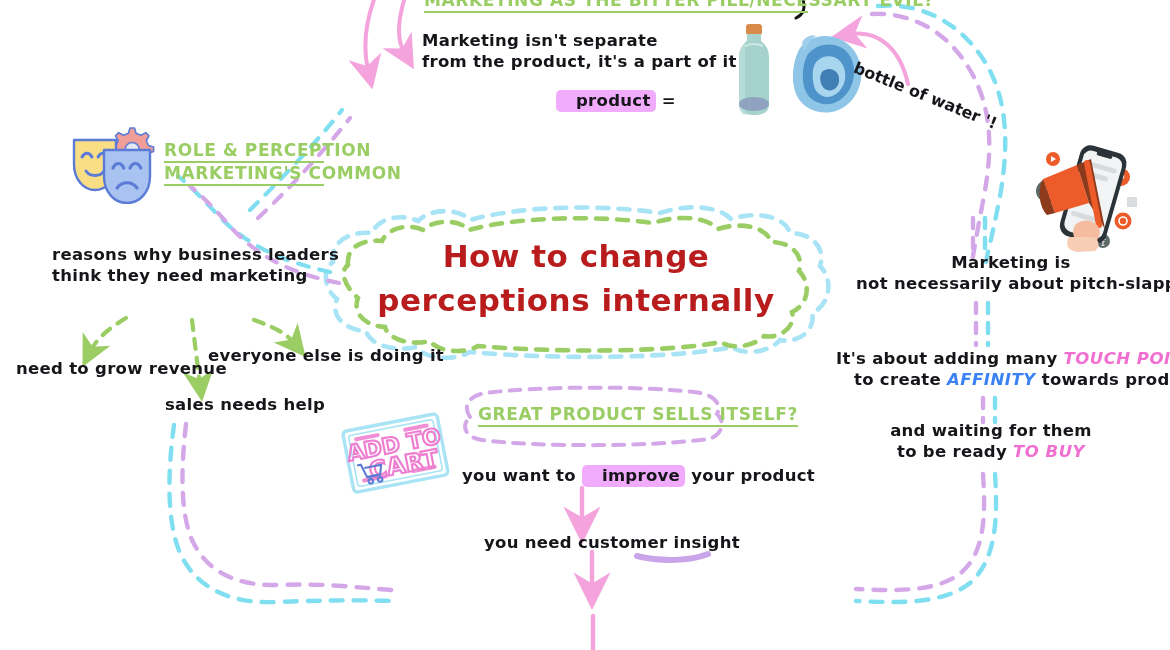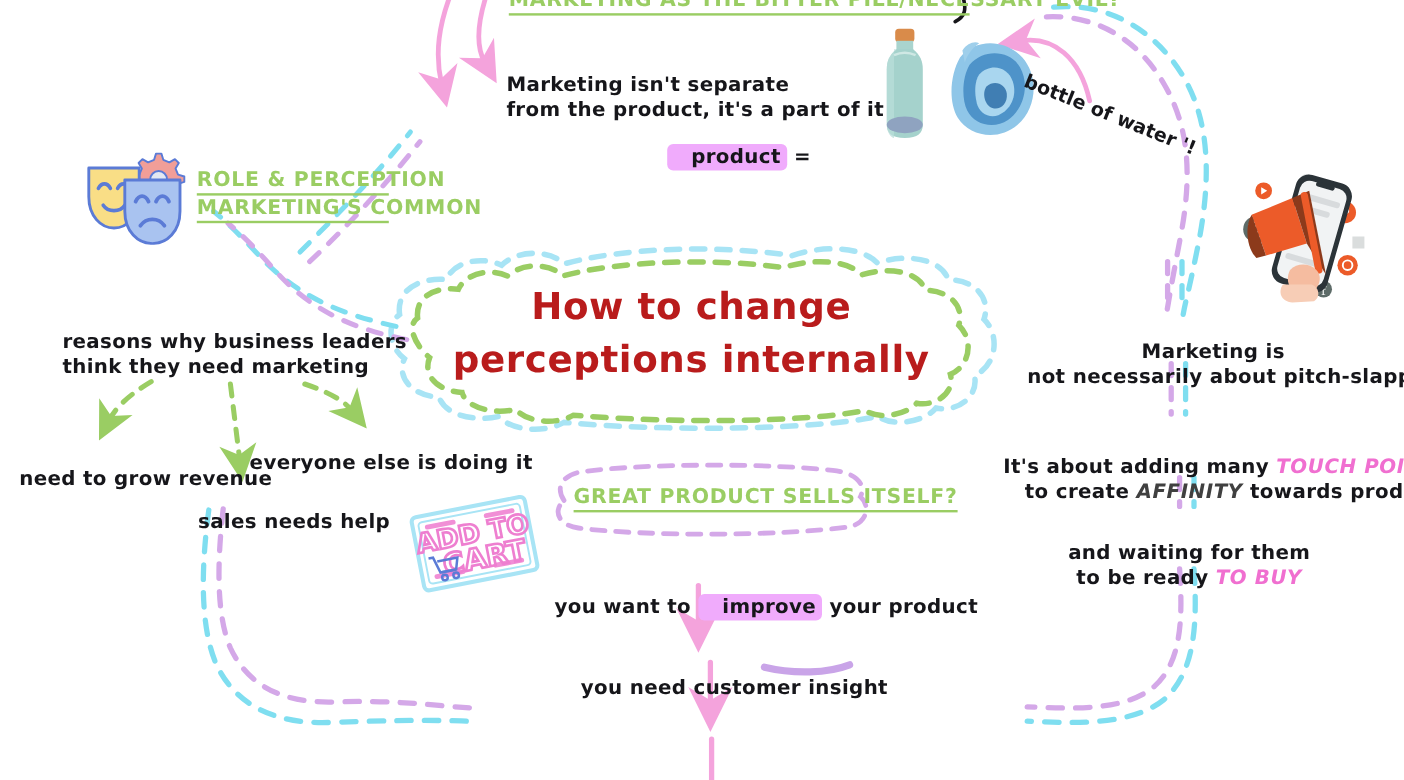--- a/index.html
+++ b/index.html
@@ -12,21 +12,20 @@
   #canvas{position:absolute;inset:0;width:1170px;height:650px;}
   svg.lines{position:absolute;left:0;top:0;width:1170px;height:650px;pointer-events:none;}
 
   .node{position:absolute;white-space:nowrap;line-height:1.28;}
 
   
   .body-txt{
     font-family:"DejaVu Sans", sans-serif;
     font-size:16.5px;font-weight:600;color:#16161a;
     letter-spacing:.3px;
-    margin-top:30px;
   }
   .body-txt.center{text-align:center;}
 
   
   .header-green{
     font-family:"DejaVu Sans", sans-serif;
     font-size:17px;font-weight:700;
     color:#9ACD63;
     letter-spacing:.6px;
     text-transform:uppercase;
@@ -41,21 +40,21 @@
   
   .center-title{
     font-family:"DejaVu Sans", sans-serif;
     font-size:31px;font-weight:700;color:#b91c1c;
     text-align:center;line-height:1.42;letter-spacing:.5px;
   }
 
   
   .hl-cyan{background:#f0abfc;border-radius:5px;padding:1px 5px 2px 20px;}
   .pink-bold{color:#F06FD0;font-weight:800;font-style:italic;letter-spacing:.5px;}
-  .purple-bold{color:#404040;font-weight:800;font-style:italic;letter-spacing:.5px;}
+  .purple-bold{color:#3b82f6;font-weight:800;font-style:italic;letter-spacing:.5px;}
 
   .rot-bottle{
     transform:rotate(22deg);
     transform-origin:left top;
     font-size:16px;font-weight:700;color:#16161a;
   }
 
   
   .masks-icon{position:absolute;left:62px;top:126px;width:110px;height:78px;}
 

